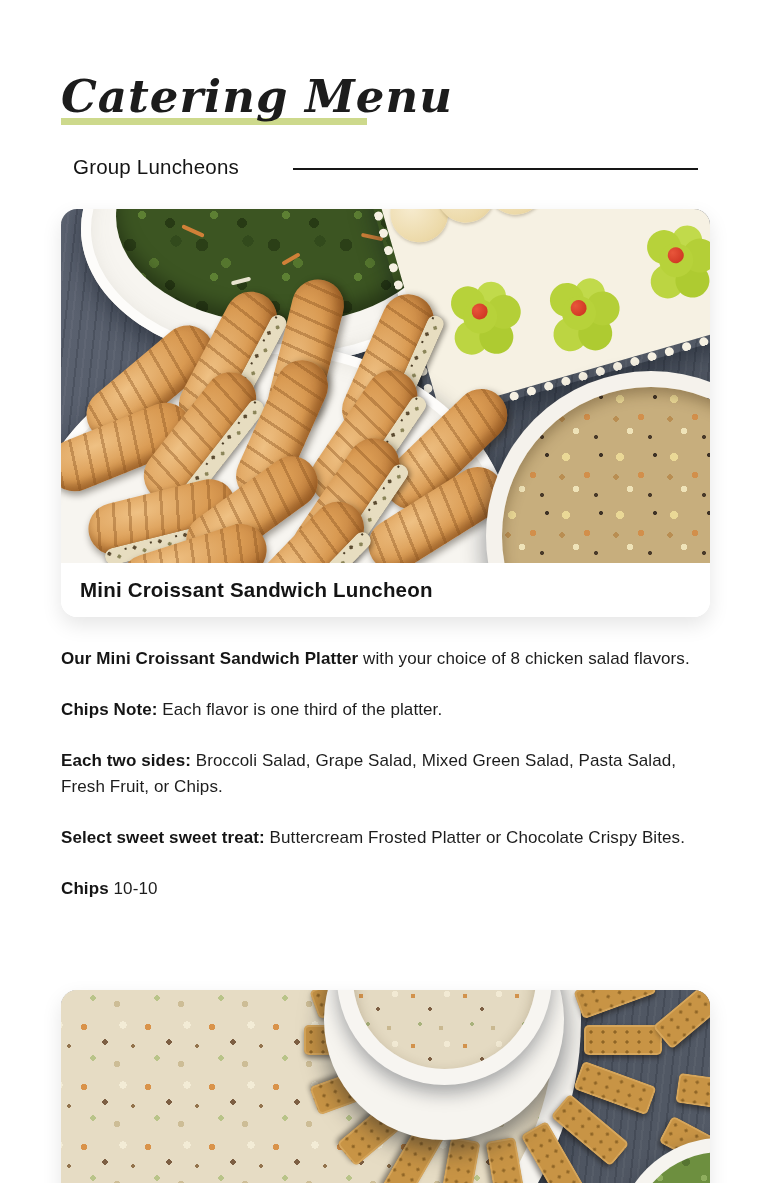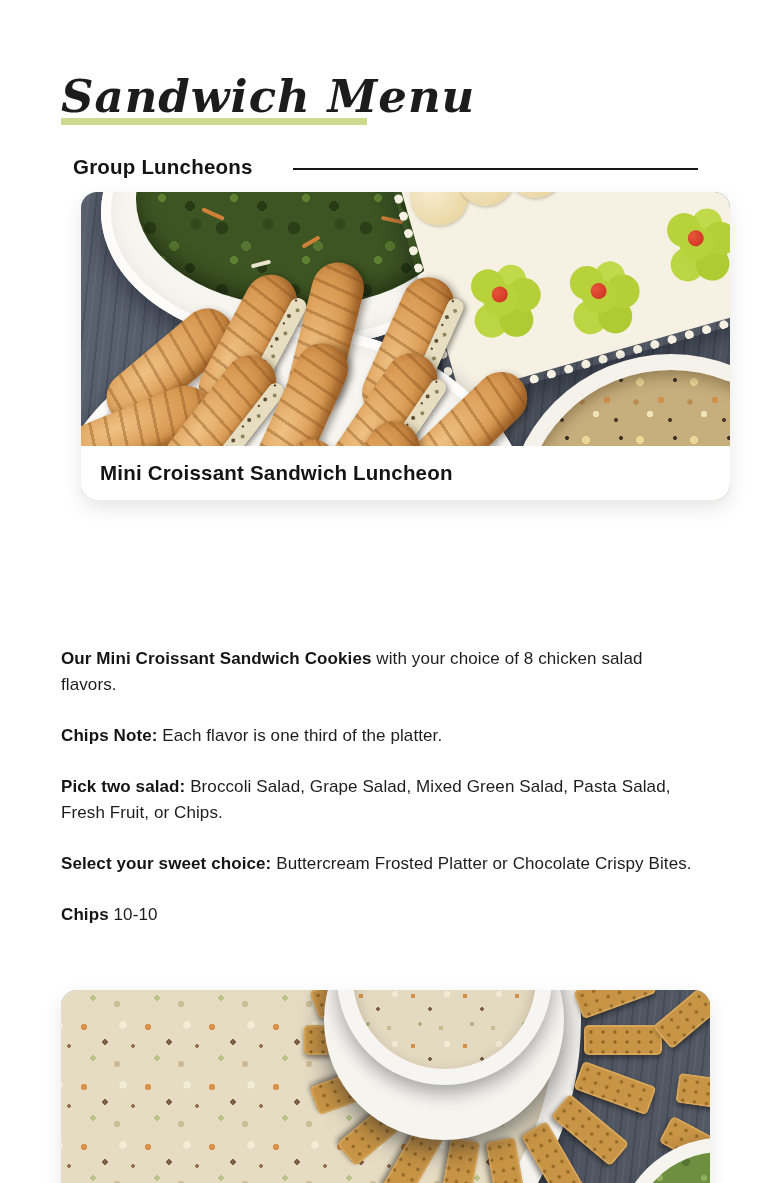--- a/index.html
+++ b/index.html
@@ -8,28 +8,28 @@
   .page { position:relative; width:771px; height:1183px; background:#ffffff; overflow:hidden; }
 
   
   .brand { position:absolute; left:61px; top:74px; margin:0; z-index:2;
            font-family:"DejaVu Serif", serif; font-style:italic; font-weight:700;
            font-size:45px; color:#1c1c1c; letter-spacing:1px; line-height:1; }
   .brand-underline { position:absolute; left:61px; top:118px; width:306px; height:7px;
            background:#cdd98c; z-index:1; }
 
   .section-heading { position:absolute; left:73px; top:155px; margin:0;
-           font-size:20.5px; font-weight:700; color:#141414; letter-spacing:.2px; }
+           font-size:20.5px; font-weight:400; color:#141414; letter-spacing:.2px; }
   .section-rule { position:absolute; left:293px; top:168px; width:405px; height:2px;
            background:#161616; }
 
   
   .card { position:absolute; left:61px; width:649px; background:#fff; border-radius:16px;
           overflow:hidden; box-shadow:0 8px 20px rgba(0,0,0,.10); }
-  .card1 { top:192px; height:308px;margin-left:20px; }
+  .card1 { top:209px; height:408px; }
   .card2 { top:990px; height:450px; }
   .card-footer { position:absolute; left:0; right:0; bottom:0; height:54px; background:#fff;
           display:flex; align-items:center; padding-left:19px;
           font-size:20.5px; font-weight:700; color:#141414; letter-spacing:.2px; }
 
   .photo { position:relative; overflow:hidden;
            background:linear-gradient(100deg,#5b6270,#4a515d 55%,#545b67); }
   .photo::before { content:""; position:absolute; inset:0;
            background:repeating-linear-gradient(96deg,
              rgba(15,20,30,.22) 0 2px, transparent 2px 7px,
@@ -156,21 +156,21 @@
           font-size:17px; line-height:26px; color:#1d1d1d; letter-spacing:.1px; }
   .desc p { margin:0 0 25px 0; }
   .desc .lead { font-weight:700; color:#151515; }
 </style>
 </head>
 <body>
 
 <div class="page">
 
   <div class="brand-underline"></div>
-  <h1 class="brand">Sandwich Menu</h1>
+  <h1 class="brand">Catering Menu</h1>
 
   <h2 class="section-heading">Group Luncheons</h2>
   <div class="section-rule"></div>
 
   <div class="card card1">
     <div class="photo photo1" role="img" aria-label="Platter of mini croissant chicken salad sandwiches with broccoli salad, green frosted flower cookies, and pasta salad on a dark wood table">
 
       <div class="plate" style="left:20px; top:-115px; width:400px; height:270px;"></div>
       <div class="broccoli" style="left:55px; top:-100px; width:330px; height:215px;"></div>
       <div class="shred" style="left:120px; top:20px; width:24px; transform:rotate(24deg);"></div>
@@ -220,24 +220,24 @@
 
       <div class="pasta-bowl" style="left:425px; top:162px;"></div>
     </div>
 
     <div class="card-footer">
       <span>Mini Croissant Sandwich Luncheon</span>
     </div>
   </div>
 
   <div class="desc">
-    <p><span class="lead">Our Mini Croissant Sandwich Cookies</span><span> with your choice of 8 chicken salad flavors.</span></p>
+    <p><span class="lead">Our Mini Croissant Sandwich Platter</span><span> with your choice of 8 chicken salad flavors.</span></p>
     <p><span class="lead">Chips Note:</span><span> Each flavor is one third of the platter.</span></p>
-    <p><span class="lead">Pick two salad:</span><span> Broccoli Salad, Grape Salad, Mixed Green Salad, Pasta Salad, Fresh Fruit, or Chips.</span></p>
-    <p><span class="lead">Select your sweet choice:</span><span> Buttercream Frosted Platter or Chocolate Crispy Bites.</span></p>
+    <p><span class="lead">Each two sides:</span><span> Broccoli Salad, Grape Salad, Mixed Green Salad, Pasta Salad, Fresh Fruit, or Chips.</span></p>
+    <p><span class="lead">Select sweet sweet treat:</span><span> Buttercream Frosted Platter or Chocolate Crispy Bites.</span></p>
     <p><span class="lead">Chips</span><span> 10-10</span></p>
   </div>
 
   <div class="card card2">
     <div class="photo photo2" role="img" aria-label="Bowls of chicken salad with wheat crackers arranged around a plate on a dark wood table">
 
       <div class="garnish" style="left:-30px; top:130px; width:90px; height:70px;"></div>
 
       <div class="bowl-big"></div>
 

